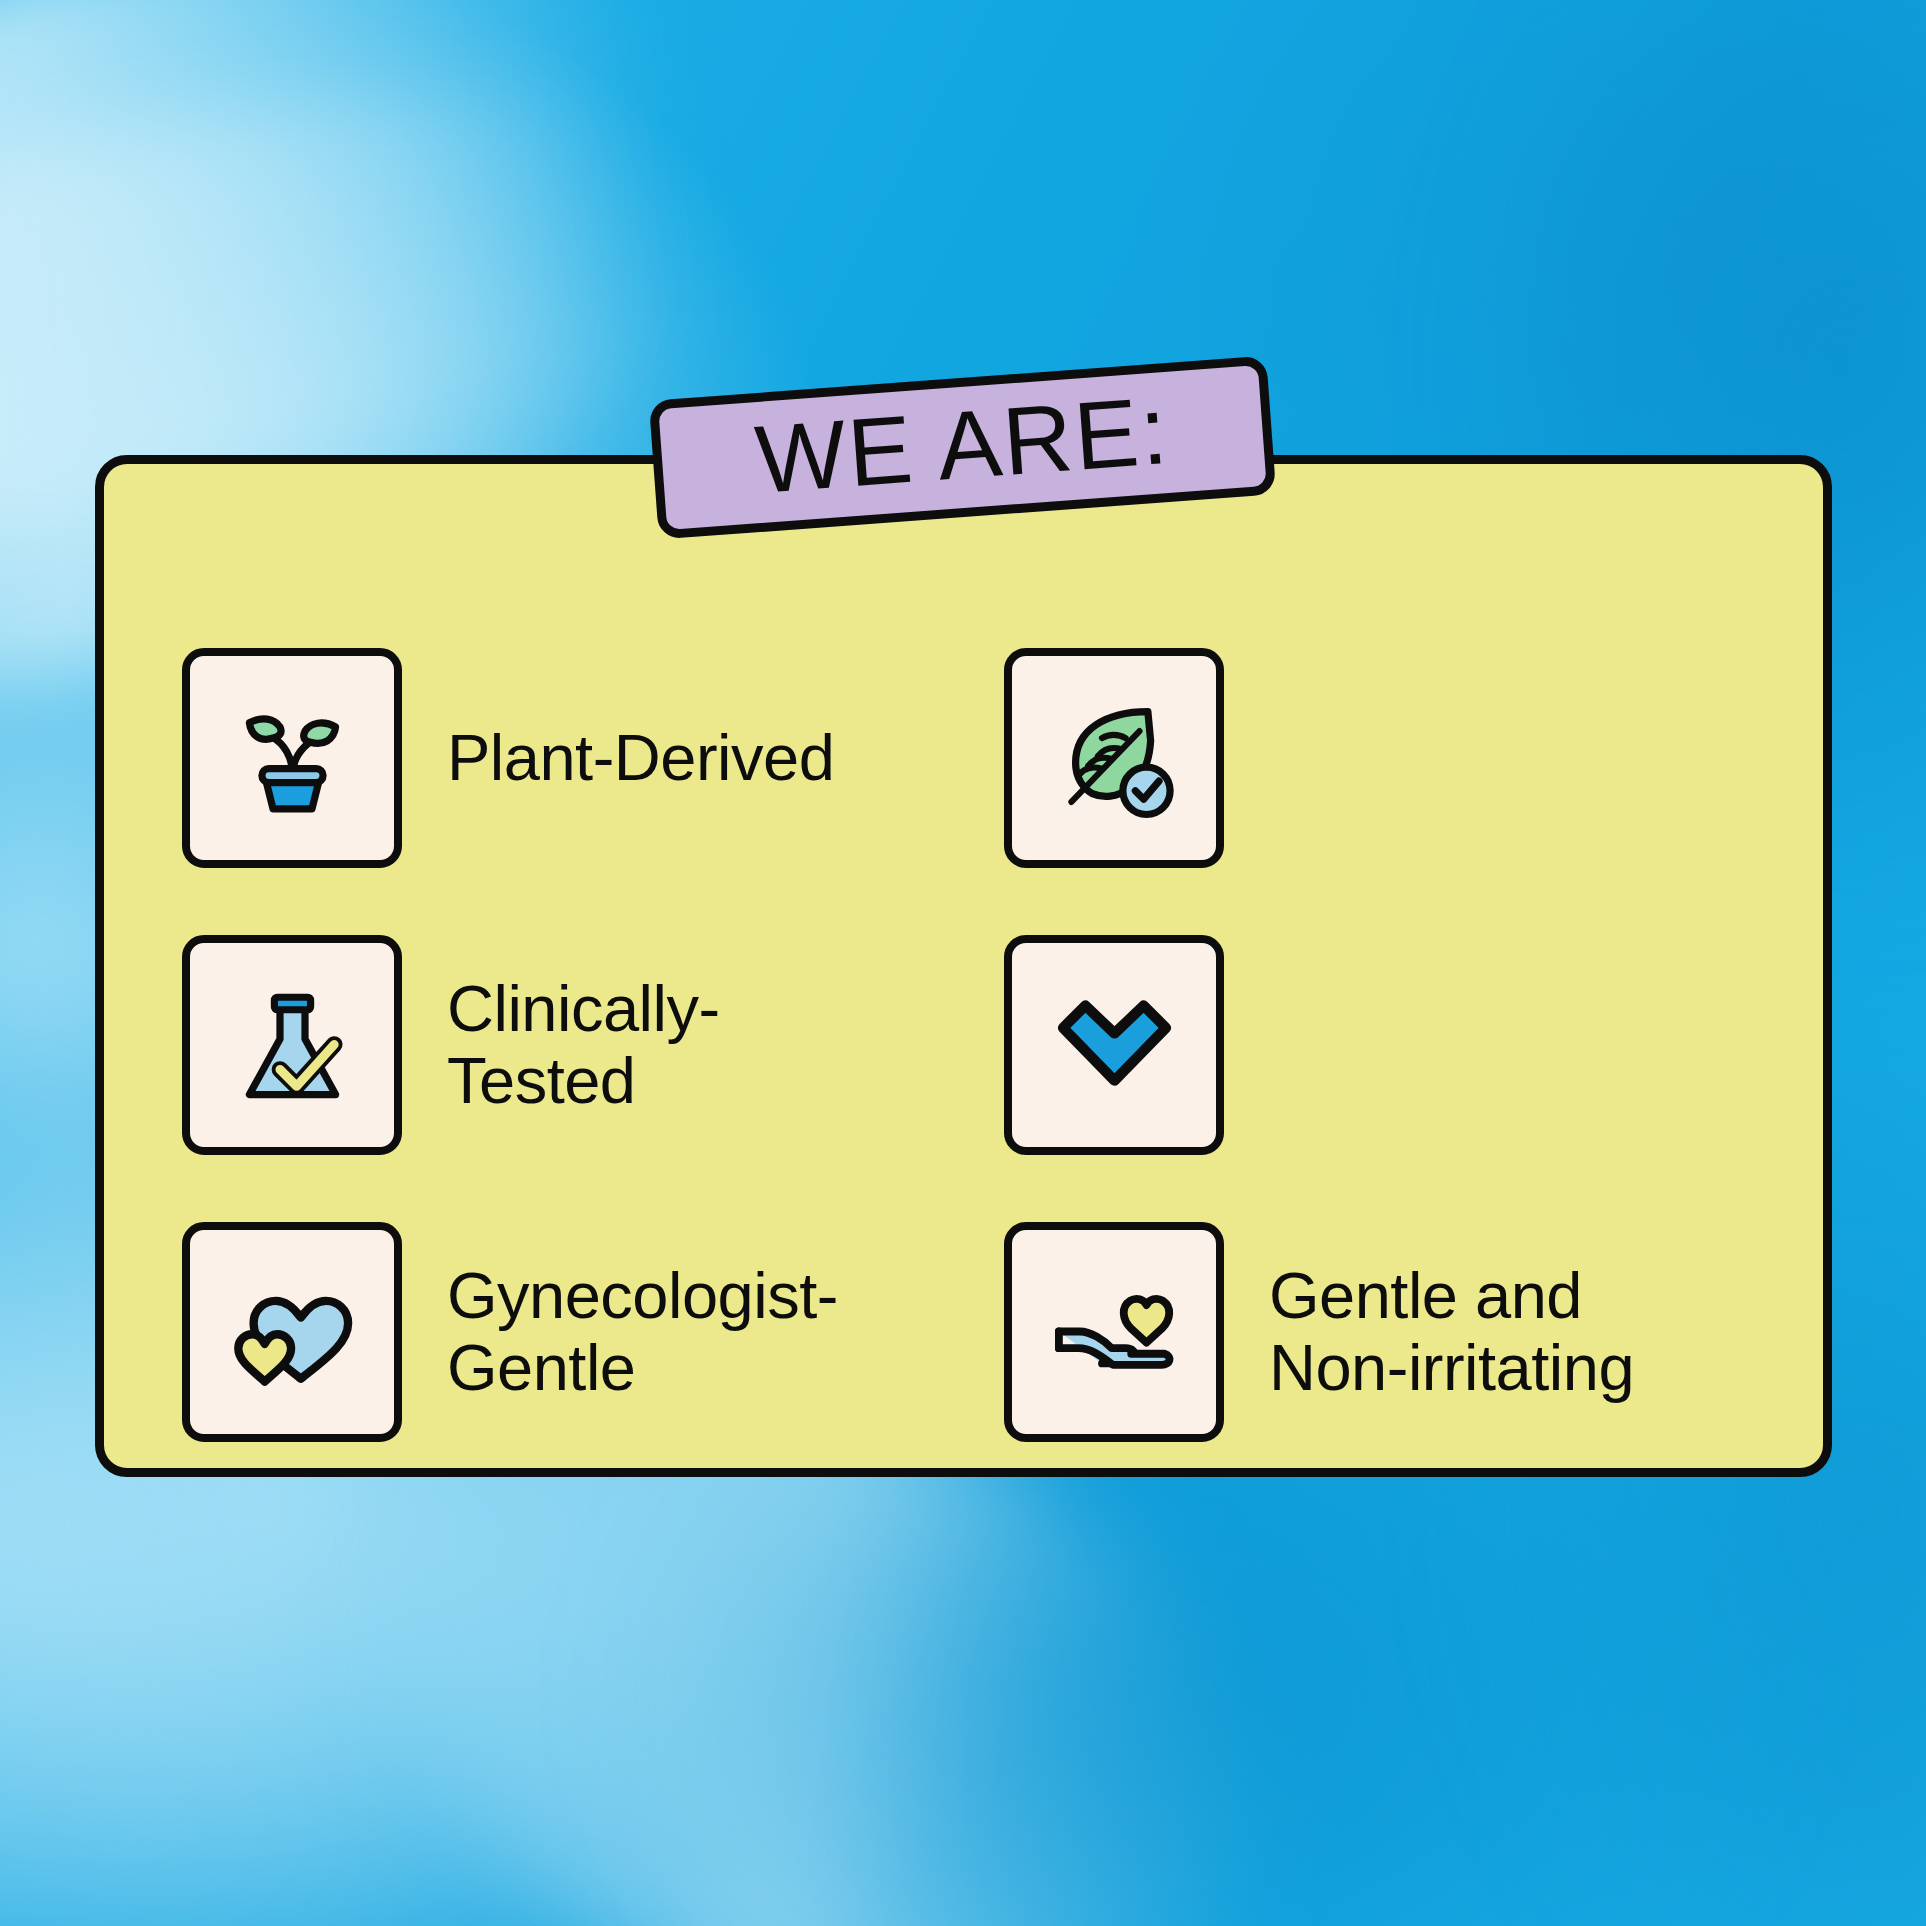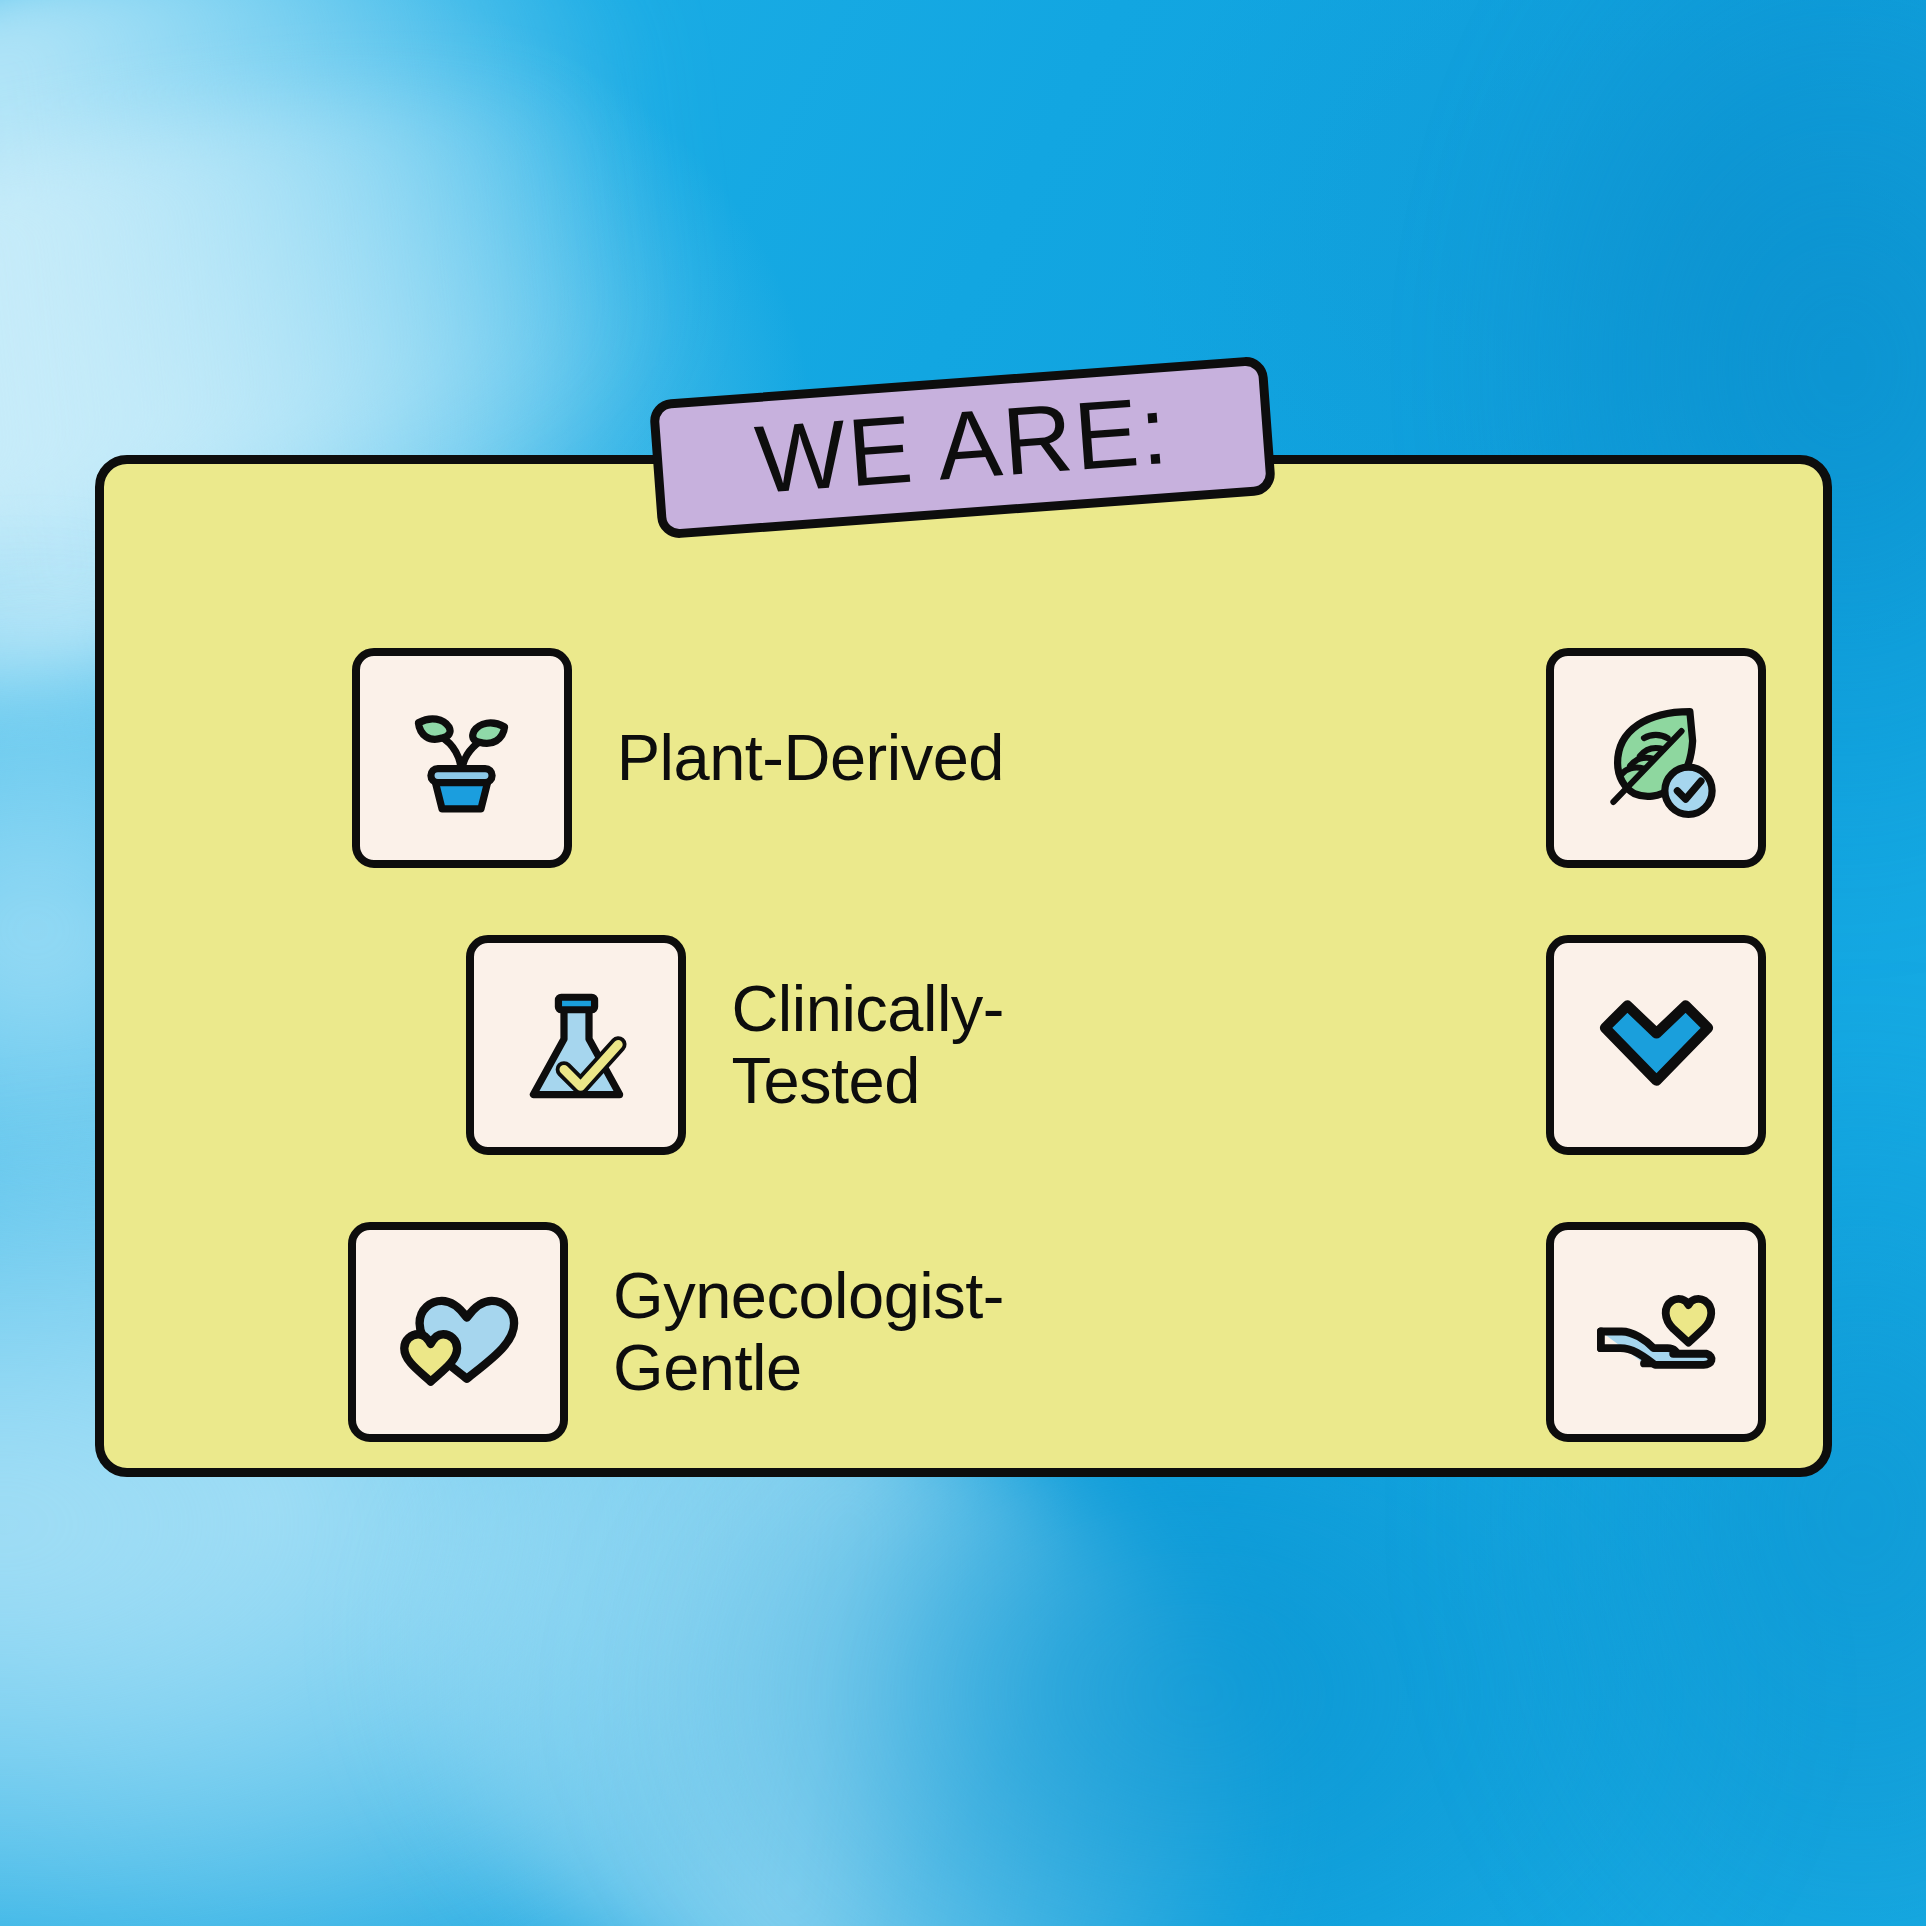--- a/index.html
+++ b/index.html
@@ -104,21 +104,21 @@
   
   #grid {
     position:absolute;
     left:182px; top:614px;
     width:1584px;
     display:grid;
     grid-template-columns: 822px 762px;
     grid-auto-rows: 287px;
     z-index:4;
   }
-  .feature { display:flex; align-items:center;justify-content:flex-end; }
+  .feature { display:flex; align-items:center; }
   .tile {
     width:220px; height:220px;
     flex:0 0 220px;
     background:#fbf1e9;
     border:8px solid #0d0d0d;
     border-radius:22px;
     display:flex; align-items:center; justify-content:center;
   }
   .tile svg { width:139px; height:139px; display:block; }
   .flabel {
@@ -221,16 +221,18 @@
 
   <div class="feature">
     <div class="tile">
       <svg viewBox="0 0 100 100">
         <path d="M62 48 C55 41 55 32 61 28 C66 25 71 27 73 31 C75 27 80 25 85 28 C91 32 91 41 84 48 L73 58 Z" fill="#ece788" stroke="#0d0d0d" stroke-width="5.6" stroke-linejoin="round"></path>
         <path d="M10 50 H25 C33 50 42 56 48 62 L58 62 C63 62 65 65 65 68 C65 71 63 73 58 73 L41 73" fill="#a6d6ee" stroke="#0d0d0d" stroke-width="5.6" stroke-linecap="round" stroke-linejoin="round"></path>
         <path d="M10 62 H24 C34 62 42 69 49 74 L84 74 C90 74 92 68 86 66 L62 66" fill="#a6d6ee" stroke="#0d0d0d" stroke-width="5.6" stroke-linecap="round" stroke-linejoin="round"></path>
         <path d="M10 50 V62" fill="none" stroke="#0d0d0d" stroke-width="5.6" stroke-linecap="round"></path>
       </svg>
     </div>
+    <div class="flabel">Gentle and
+Non-irritating</div>
   </div>
 
 </div>
 
 
 </body></html>

